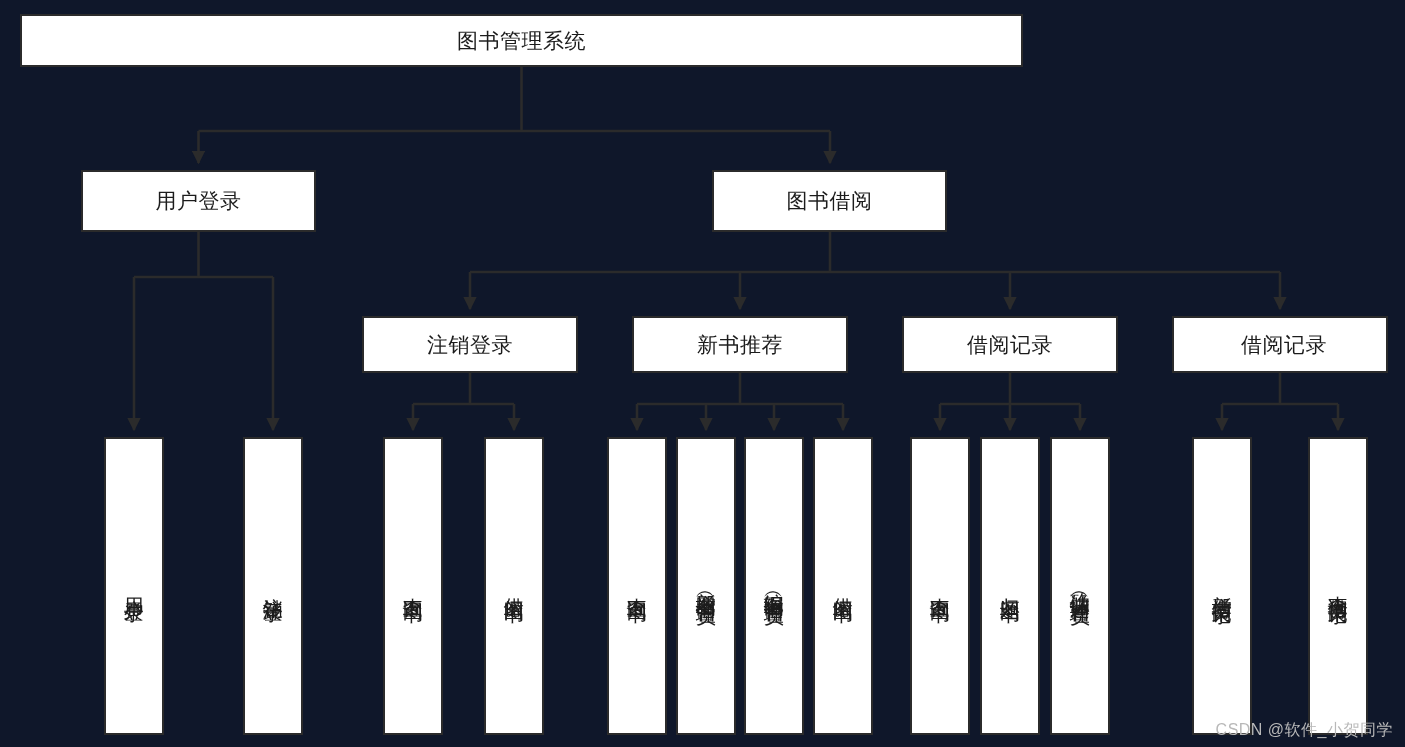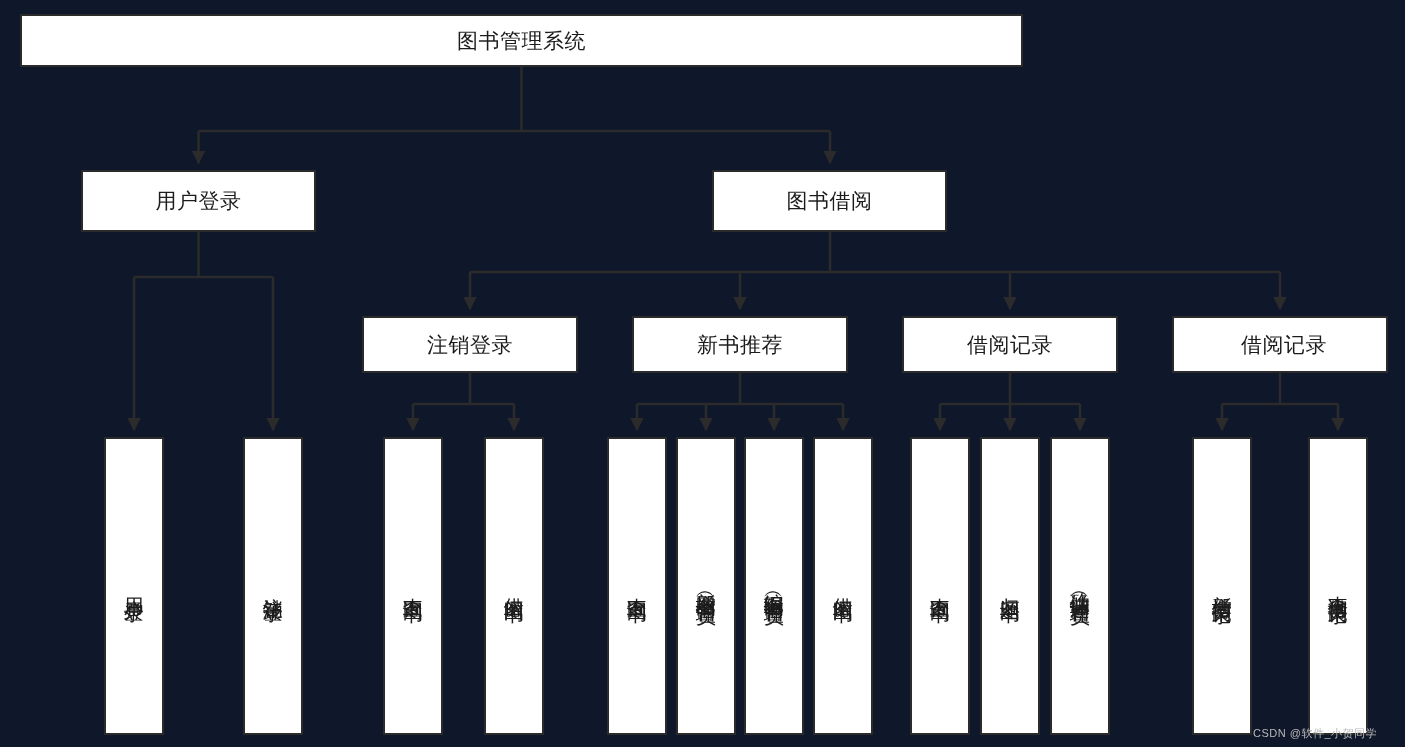--- a/index.html
+++ b/index.html
@@ -60,23 +60,23 @@
     writing-mode: vertical-rl;
     text-orientation: upright;
     font-size: 20px;
     line-height: 1.22;
     letter-spacing: 2px;
     white-space: normal;
     max-height: 100%;
   }
   #watermark {
     position: absolute;
-    right: 28px;
+    right: 12px;
     bottom: 6px;
-    font-size: 11px;
+    font-size: 16px;
     color: #b8b8b8;
     letter-spacing: 0.5px;
     z-index: 6;
     white-space: nowrap;
   }
 </style>
 </head>
 <body>
 
 <div id="diagram-canvas">

